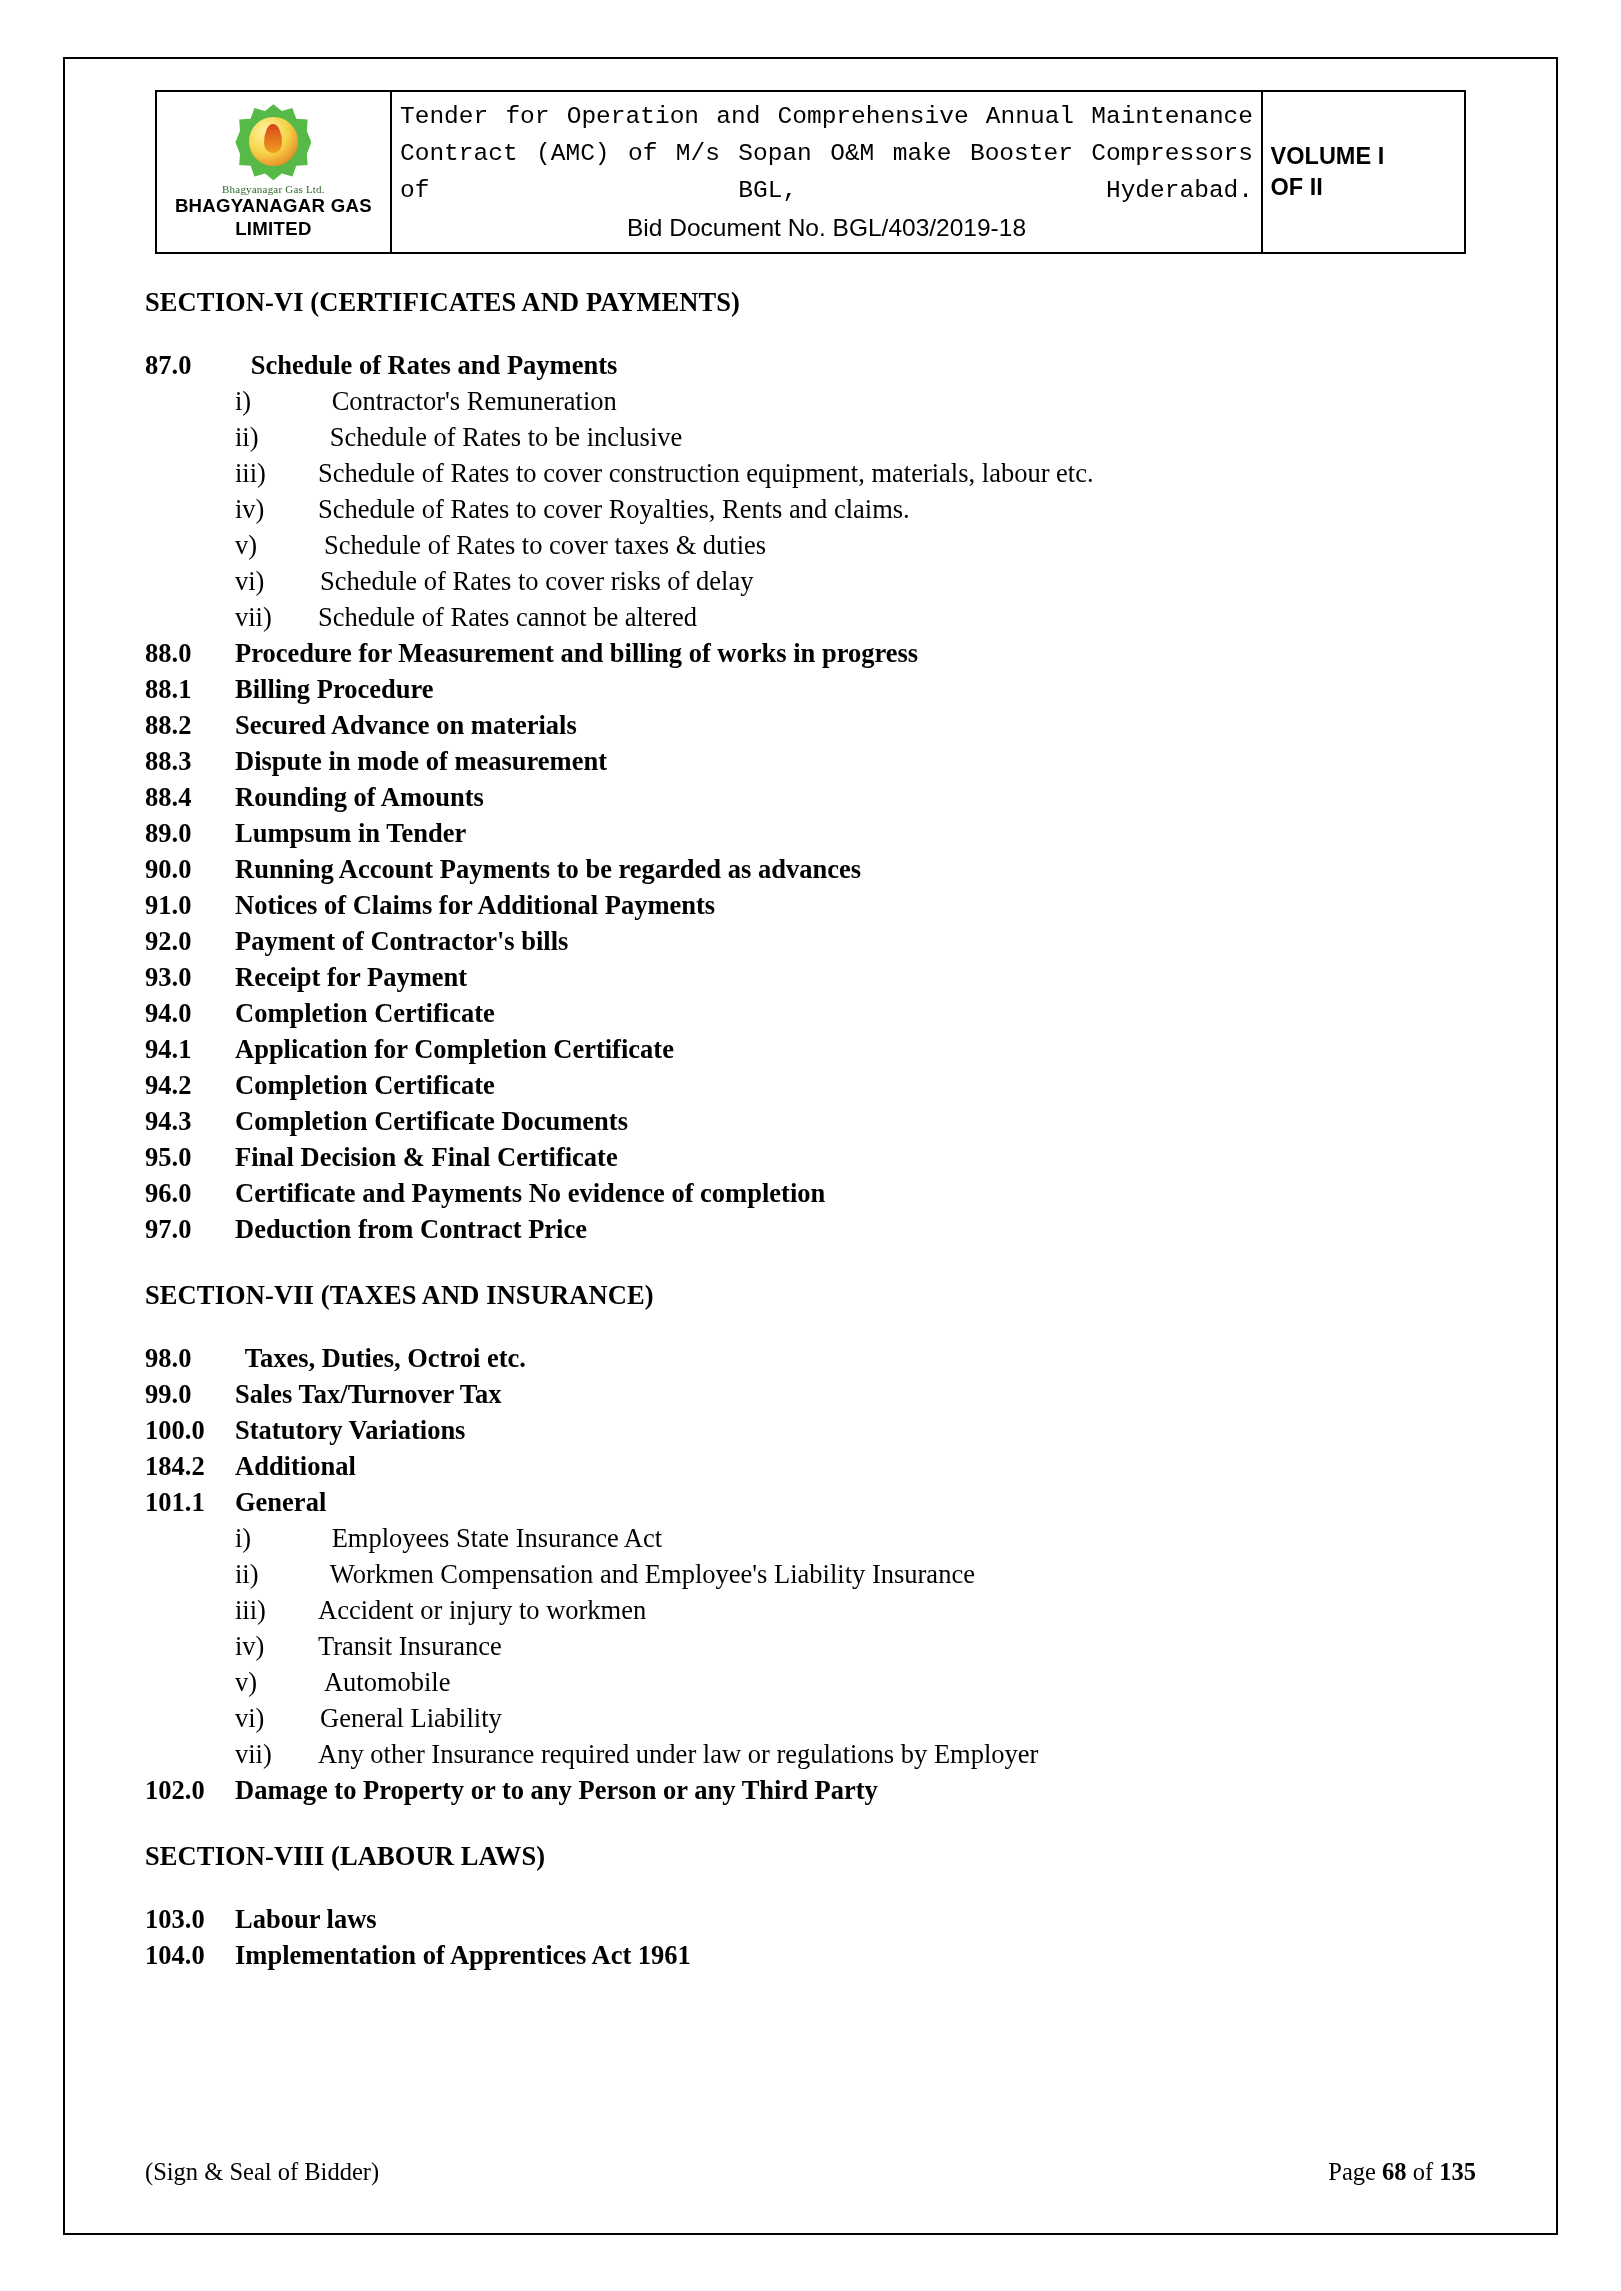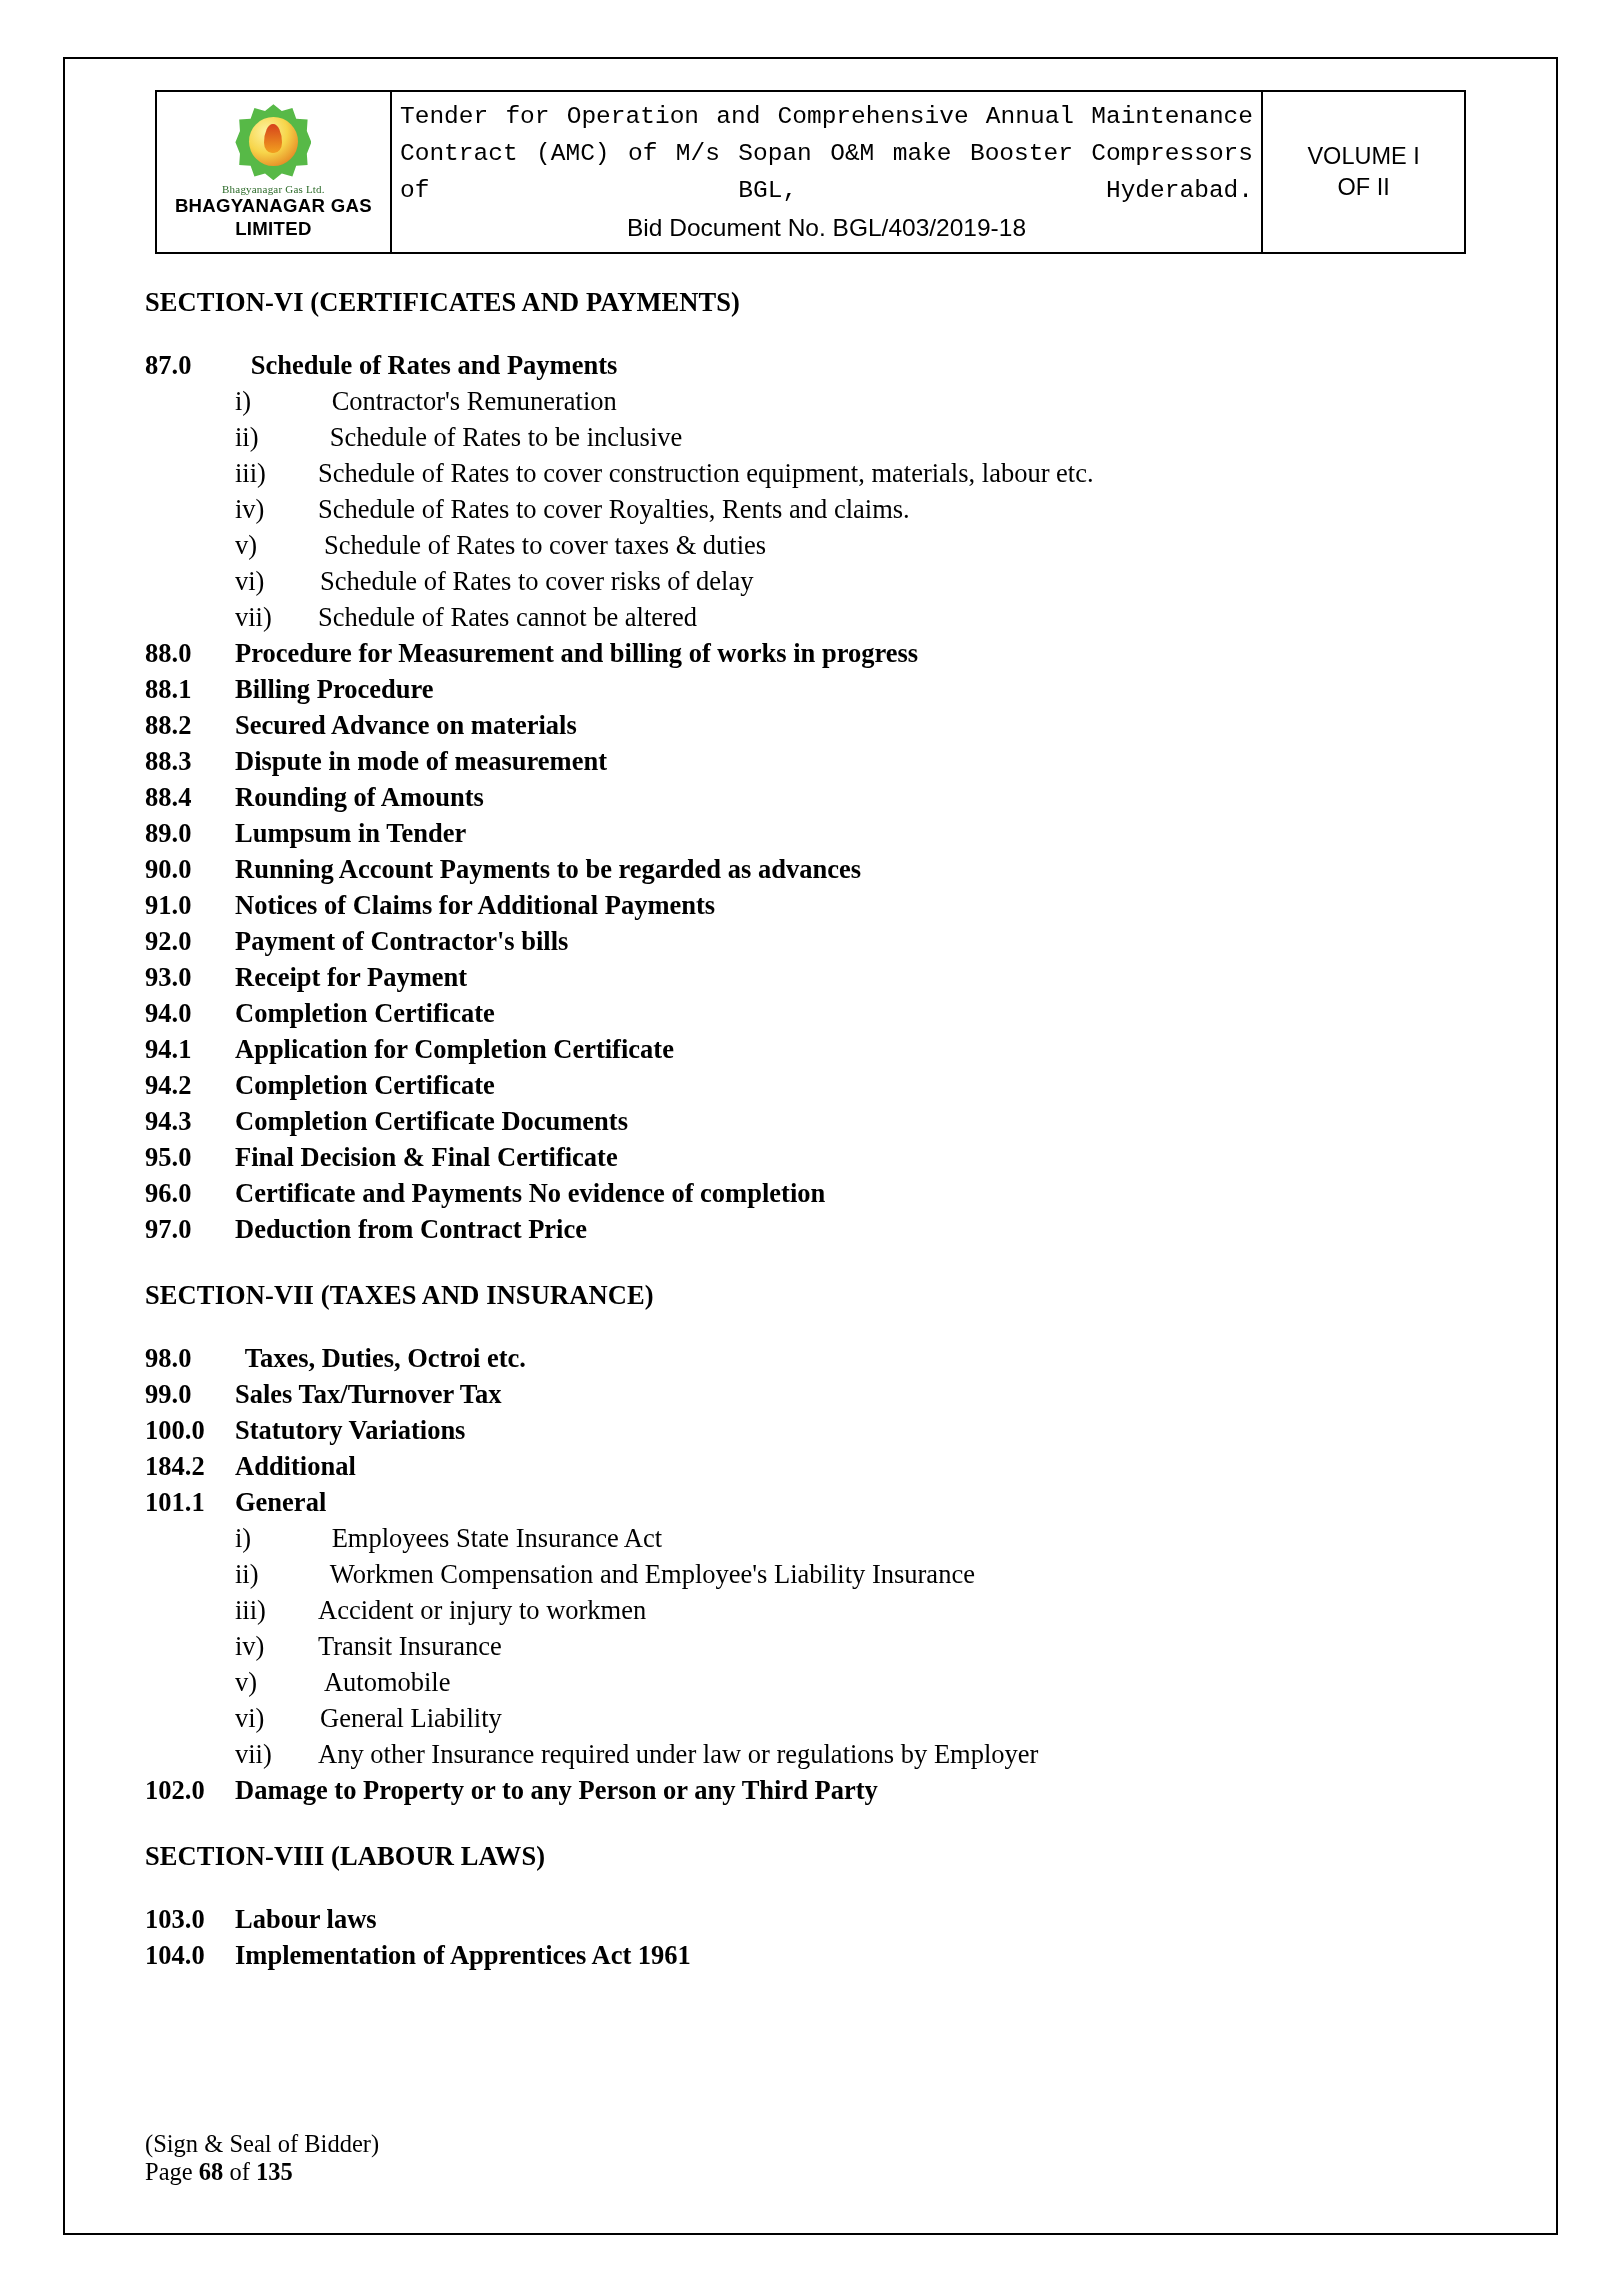--- a/index.html
+++ b/index.html
@@ -49,21 +49,21 @@
   .hdr-logo-cell {
     width: 218px;
     text-align: center;
   }
   .hdr-title-cell {
     width: 853px;
     text-align: justify;
   }
   .hdr-vol-cell {
     width: 186px;
-    text-align: center;
+    font-weight: bold;
   }
 
   .logo-wrap {
     display: flex;
     flex-direction: column;
     align-items: center;
     justify-content: center;
   }
   .logo-mark {
     position: relative;
@@ -179,21 +179,20 @@
 
   
   .footer {
     position: absolute;
     left: 145px;
     right: 145px;
     bottom: 106px;
     display: flex;
     justify-content: space-between;
     font-size: 24.5px;
-    flex-direction: column;
   }
   .footer .pg b { font-weight: bold; }
 </style>
 </head>
 <body>
 
 <div class="page">
   <div class="page-border"></div>
 
   <div class="content">

